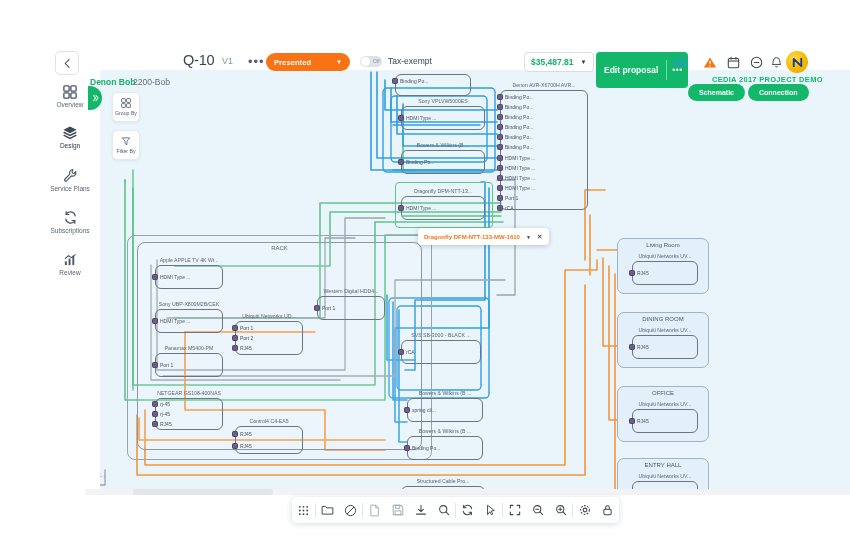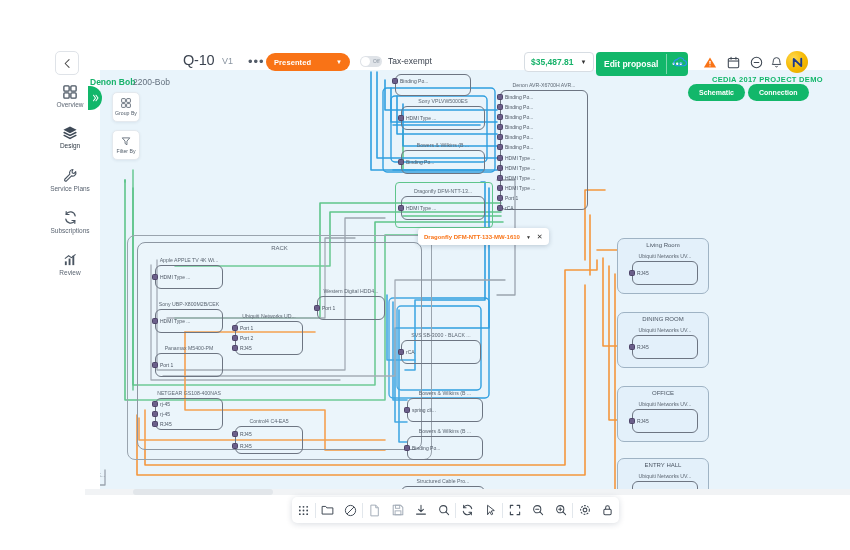--- a/index.html
+++ b/index.html
@@ -34,21 +34,21 @@
   .toggle .knob{position:absolute;left:1px;top:1px;width:9px;height:9px;border-radius:50%;background:#fff;}
   .toggle .off{position:absolute;left:13px;top:1.5px;font-size:5px;color:#8a95a1;}
   .taxex{position:absolute;left:388px;top:38px;font-size:8.5px;color:#3c4450;white-space:nowrap;}
   .price-box{
     position:absolute;left:524px;top:34px;height:20px;border:1px solid #d7dde3;border-radius:4px;background:#fff;
     display:flex;align-items:center;padding:0 6px;box-sizing:border-box;cursor:pointer;gap:7px;
   }
   .price-box .amt{font-size:8.5px;font-weight:bold;color:#17b26a;}
   .price-box .cv{font-size:6px;color:#333;}
   .edit-btn{
-    position:absolute;left:596px;top:34px;height:24px;background:#12b76a;border-radius:4px;
+    position:absolute;left:596px;top:34px;height:36px;background:#12b76a;border-radius:4px;
     display:flex;align-items:center;cursor:pointer;overflow:hidden;
   }
   .edit-btn .lbl{font-size:8.5px;color:#fff;font-weight:bold;padding:0 8px;}
   .edit-btn .sep{width:1px;height:20px;background:rgba(255,255,255,.45);}
   .edit-btn .more{font-size:8.5px;color:#fff;padding:0 5px;letter-spacing:.5px;}
   .hicon{position:absolute;top:34px;width:20px;height:20px;display:flex;align-items:center;justify-content:center;cursor:pointer;}
   .demo-tag{position:absolute;left:712px;top:57px;font-size:7.5px;font-weight:bold;color:#12b76a;letter-spacing:.3px;white-space:nowrap;}
   .avatar{
     position:absolute;left:786px;top:33px;width:22px;height:22px;border-radius:50%;
     background:radial-gradient(circle at 35% 32%,#ffd84d 0%,#f5b800 55%,#e0a400 100%);

